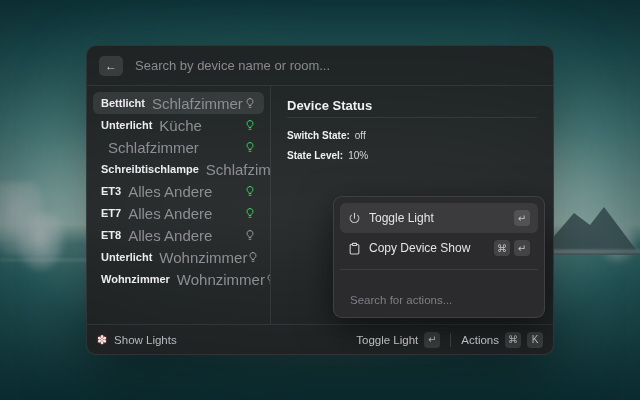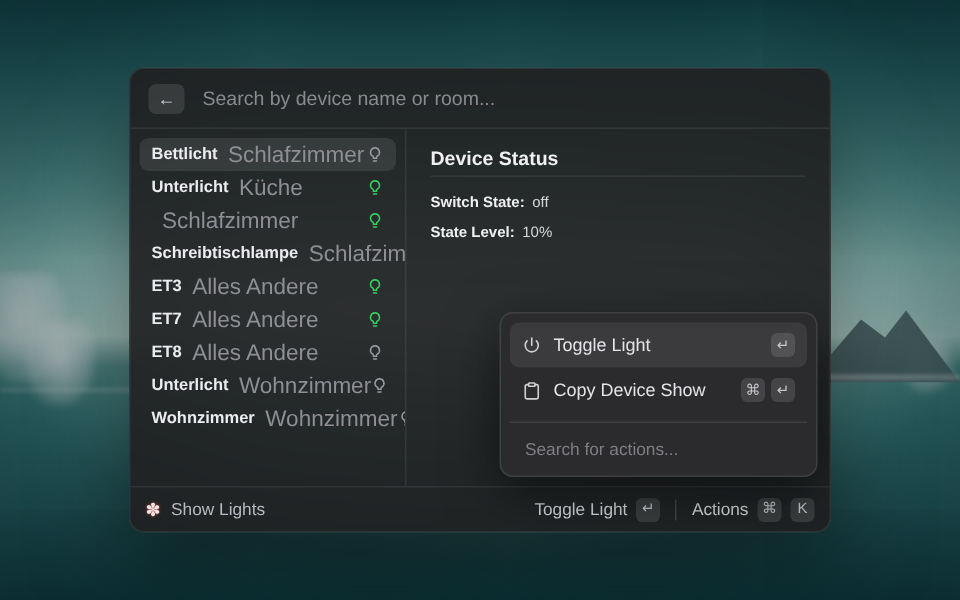--- a/index.html
+++ b/index.html
@@ -53,21 +53,21 @@
     position:absolute; right:8px; bottom:36px; width:212px; padding:6px;
     background:rgba(44,44,46,0.98); border:1px solid rgba(255,255,255,0.1);
     border-radius:9px; box-shadow:0 10px 36px rgba(0,0,0,0.55);
   }
   .popup-row { height:30px; display:flex; align-items:center; gap:8px; padding:0 8px; border-radius:6px; color:#e4e4e8; cursor:pointer; }
   .popup-row[data-selected="true"] { background:rgba(255,255,255,0.08); }
   .popup-row .p-icon { color:#cfcfd4; display:flex; }
   .popup-label { font-size:12px; font-weight:500; }
   .keys { margin-left:auto; display:flex; gap:4px; }
   .key { min-width:16px; height:16px; padding:0 3px; border-radius:4px; background:rgba(255,255,255,0.12); color:#c4c4ca; font-size:10px; display:flex; align-items:center; justify-content:center; }
-  .popup-search { margin-top:6px; border-top:1px solid rgba(255,255,255,0.09); padding:8px 8px 3px; }
+  .popup-search { margin-top:6px; border-top:1px solid rgba(255,255,255,0.09); padding:20px 8px 3px; }
   .popup-search input { width:100%; background:none; border:none; outline:none; font-size:11.5px; color:#e4e4e8; font-family:inherit; }
   .popup-search input::placeholder { color:#7e7e84; }
 
   .footer { flex:none; height:30px; border-top:1px solid rgba(255,255,255,0.08); display:flex; align-items:center; padding:0 10px; gap:7px; }
   .app-icon { font-size:12px; color:#f0e6e4; text-shadow:0 0 2px rgba(255,90,80,0.8); }
   .app-label { font-size:11.5px; color:#b9b9bf; }
   .footer-right { margin-left:auto; display:flex; align-items:center; gap:6px; }
   .footer-btn { display:flex; align-items:center; gap:6px; cursor:pointer; }
   .footer-action-label { font-size:11.5px; color:#d6d6da; font-weight:500; }
   .footer-sep { width:1px; height:14px; background:rgba(255,255,255,0.16); margin:0 4px; }

